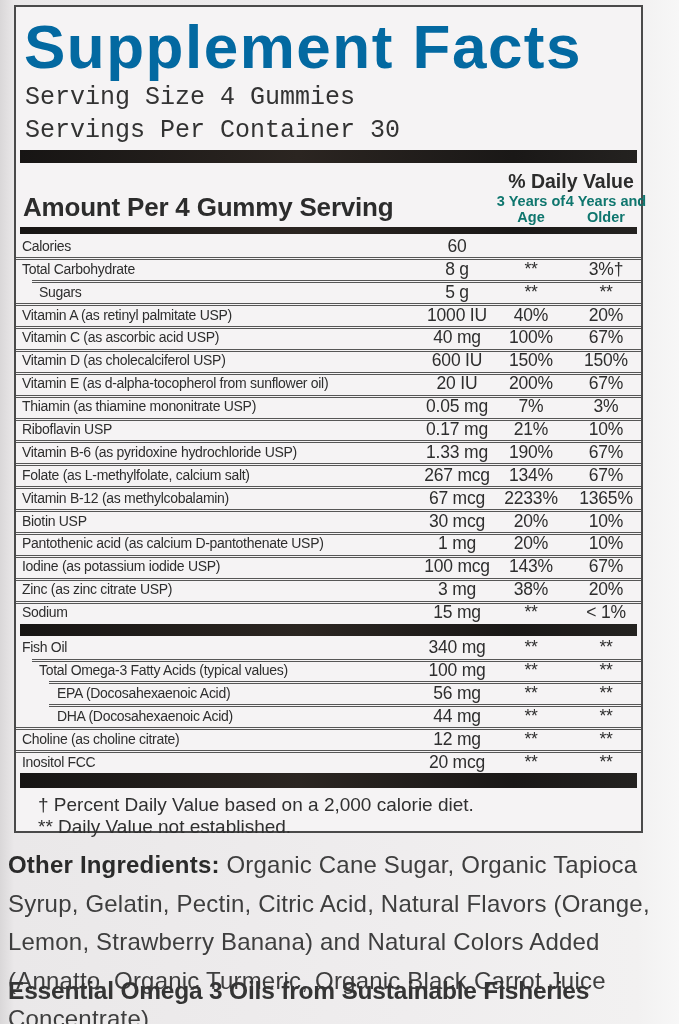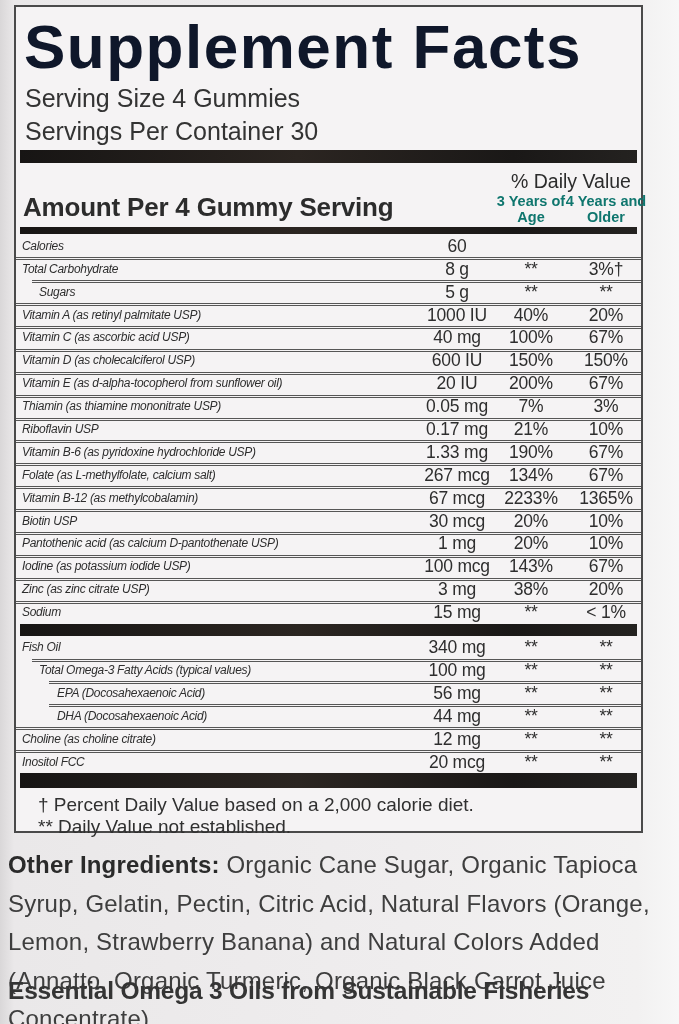--- a/index.html
+++ b/index.html
@@ -19,48 +19,49 @@
     width: 629px; height: 828px;
     border: 2px solid #4a4a4a;
     background: #f5f3f4;
   }
   .panel-title {
     margin: 8px 0 0 8px;
     font-size: 62px;
     font-weight: bold;
     letter-spacing: 1.5px;
     line-height: 1.04;
-    color: #0f172a;
+    color: #0369a1;
     white-space: nowrap;
   }
   .serving-info {
     margin: 5px 0 0 9px;
     font-size: 25px;
     line-height: 28px;
     color: #333;
+    font-family: Liberation Mono, monospace;
   }
 
   .bar {
     margin: 0 4px;
     background: linear-gradient(90deg, #171514, #2b2521 45%, #1a1817 80%, #242220);
   }
   .bar-serving { height: 13px; margin-top: 5px; }
   .bar-header  { height: 7px; }
   .bar-sodium  { height: 12px; }
   .bar-bottom  { height: 15px; }
 
   
   .col-header { position: relative; height: 64px; }
   .amount-per {
     position: absolute; left: 7px; bottom: 4px;
     font-weight: bold; font-size: 26px; letter-spacing: -0.2px;
   }
   .dv-title {
     position: absolute; top: 7px; left: 477px; width: 156px;
-    text-align: center; font-weight: normal; font-size: 19.5px;
+    text-align: center; font-weight: bold; font-size: 19.5px;
   }
   .dv-col {
     position: absolute; top: 31px;
     display: flex; flex-direction: column;
     text-align: center; font-weight: bold;
     font-size: 14.5px; line-height: 15.5px; color: #0f766e;
   }
   .dv-col-1 { left: 477px; width: 76px; }
   .dv-col-2 { left: 547px; width: 86px; }
 
@@ -74,21 +75,21 @@
     border-top: 1px solid #565656;
     border-bottom: 1px solid #565656;
   }
   .rows-block .row:first-child::before { display: none; }
   .row.indent-1::before { left: 16px; }
   .row.indent-2::before { left: 33px; }
 
   .nname {
     position: absolute; left: 6px; top: 50%; transform: translateY(-50%);
     white-space: nowrap;
-    font-size: 12px; letter-spacing: -0.3px; color: #2e2e2e; font-style: italic;
+    font-size: 14px; letter-spacing: -0.3px; color: #2e2e2e;
   }
   .indent-1 .nname { left: 23px; }
   .indent-2 .nname { left: 41px; }
 
   .ncol {
     position: absolute; top: 50%; transform: translateY(-50%);
     text-align: center; font-size: 17.5px; color: #2e2e2e;
     letter-spacing: -0.2px;
   }
   .amount { left: 383px; width: 116px; }

